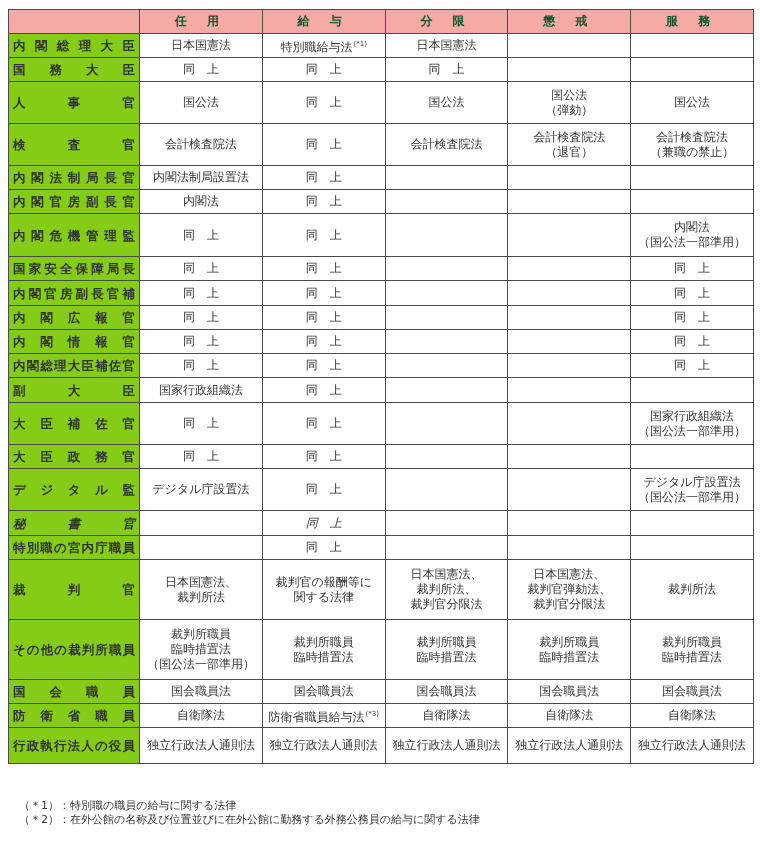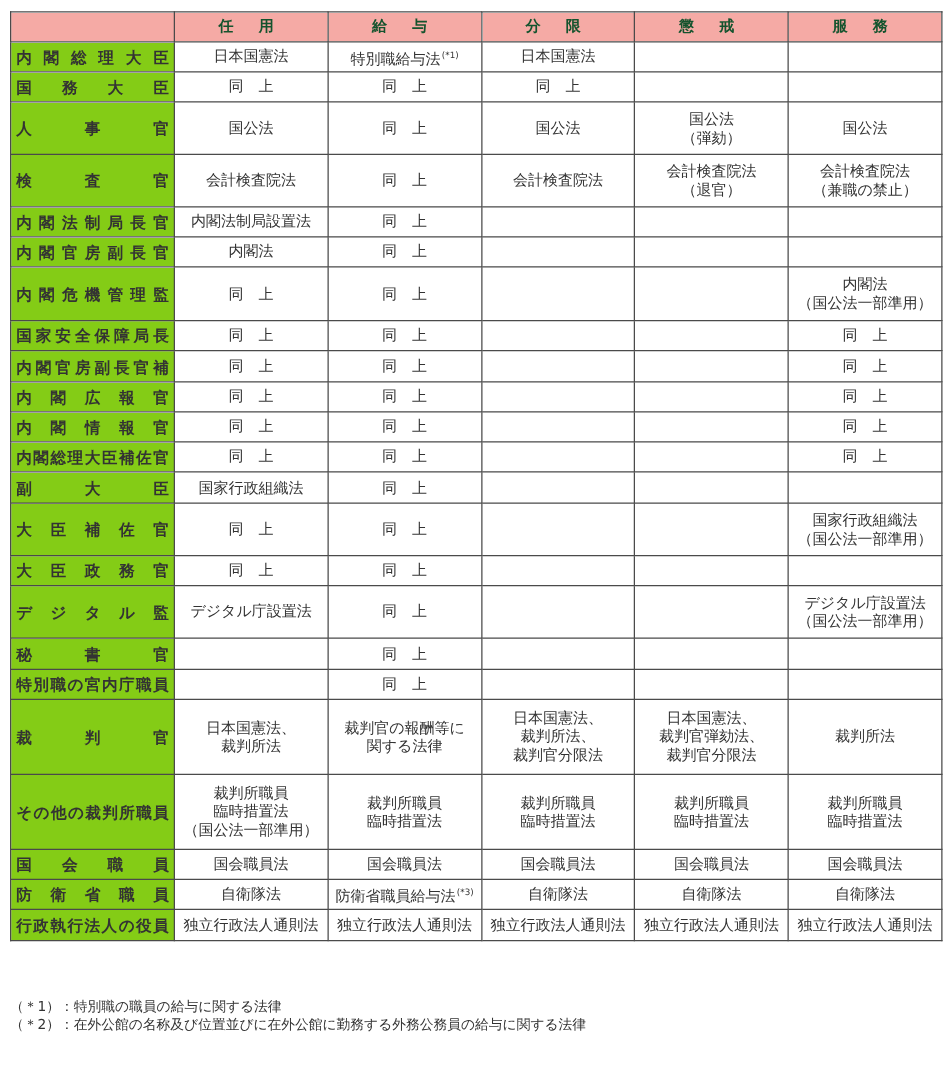--- a/index.html
+++ b/index.html
@@ -38,21 +38,21 @@
     padding: 0 4px;
     font-size: 12.5px;
   }
   table.law-table tbody td { background: #ffffff; color: #333; }
   .cell-line { display: block; }
   sup.note { font-size: 7px; vertical-align: super; margin-left: 1px; }
   .footnotes {
     position: absolute; left: 8px; top: 799px;
     font-size: 11px; line-height: 14px; color: #333;
   }
-  .footnotes div { white-space: nowrap; }
+  .footnotes div { white-space: nowrap; margin-left: 11px; }
 </style>
 </head>
 <body>
 
 <table class="law-table">
   <colgroup>
     <col class="c0">
       <col class="cx">
       <col class="cx">
       <col class="cx">
@@ -291,21 +291,21 @@
         <td>
           <span class="cell-line">同　上</span>
         </td>
         <td></td>
         <td></td>
         <td>
           <span class="cell-line">デジタル庁設置法</span>
           <span class="cell-line">（国公法一部準用）</span>
         </td>
       </tr>
-      <tr style="height: 25px;">
+      <tr style="height: 25px; font-style: italic;">
         <th>秘書官</th>
         <td></td>
         <td>
           <span class="cell-line">同　上</span>
         </td>
         <td></td>
         <td></td>
         <td></td>
       </tr>
       <tr style="height: 24px;">
@@ -393,21 +393,21 @@
         <td>
           <span class="cell-line">自衛隊法</span>
         </td>
         <td>
           <span class="cell-line">自衛隊法</span>
         </td>
         <td>
           <span class="cell-line">自衛隊法</span>
         </td>
       </tr>
-      <tr style="height: 25px; border-radius: 10px;">
+      <tr style="height: 36px; border-radius: 10px;">
         <th>行政執行法人の役員</th>
         <td>
           <span class="cell-line">独立行政法人通則法</span>
         </td>
         <td>
           <span class="cell-line">独立行政法人通則法</span>
         </td>
         <td>
           <span class="cell-line">独立行政法人通則法</span>
         </td>

